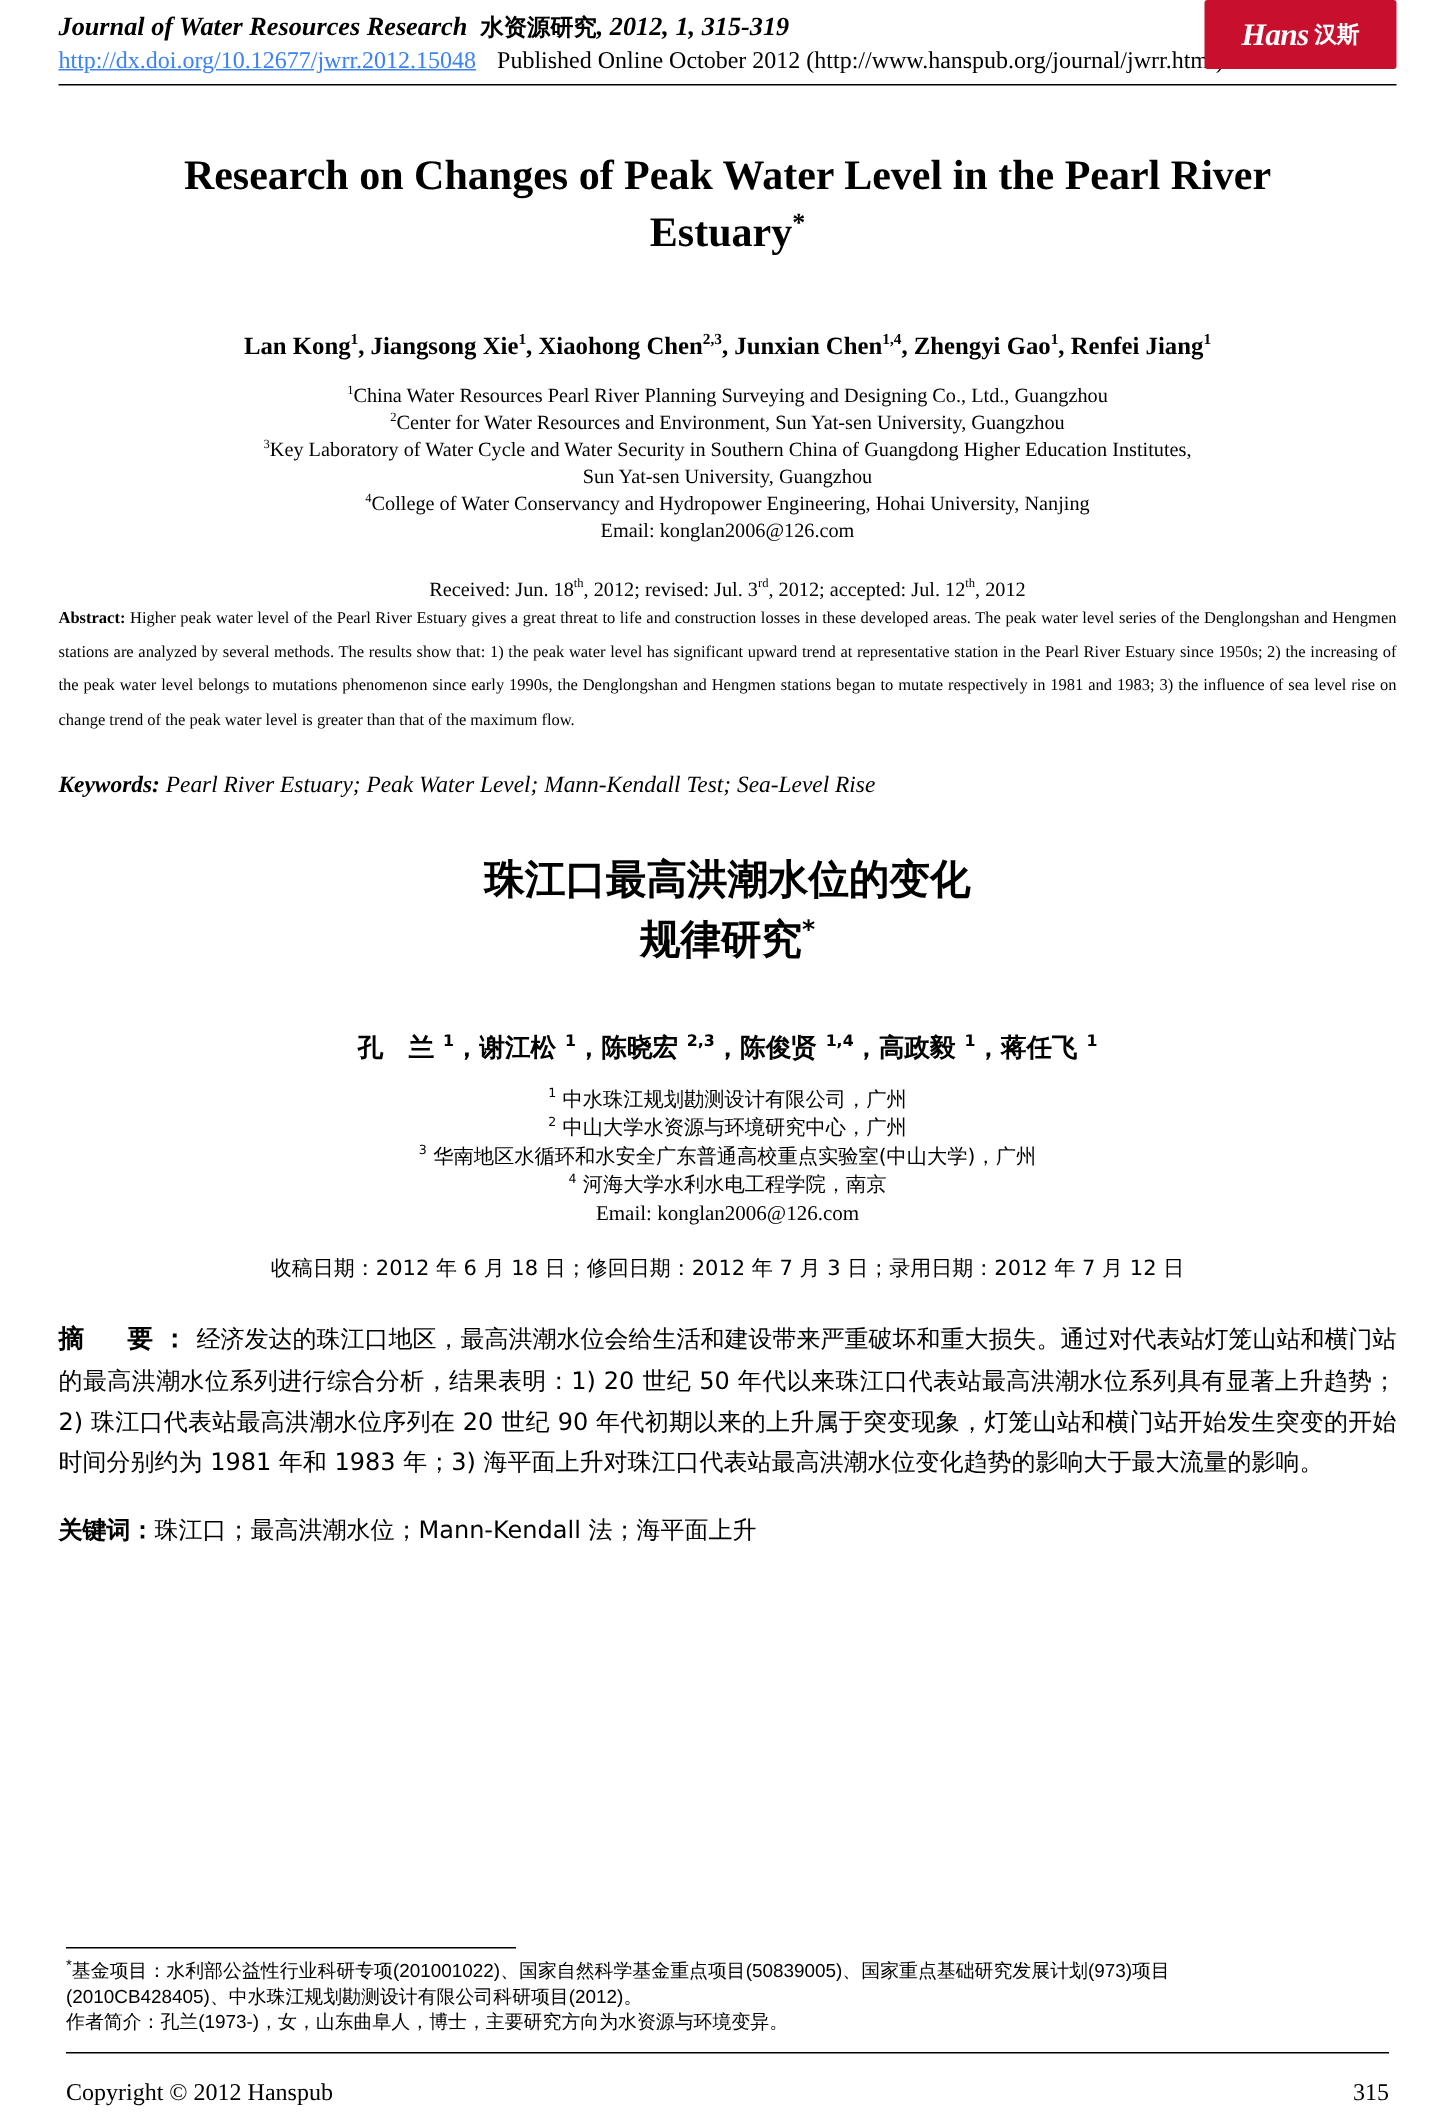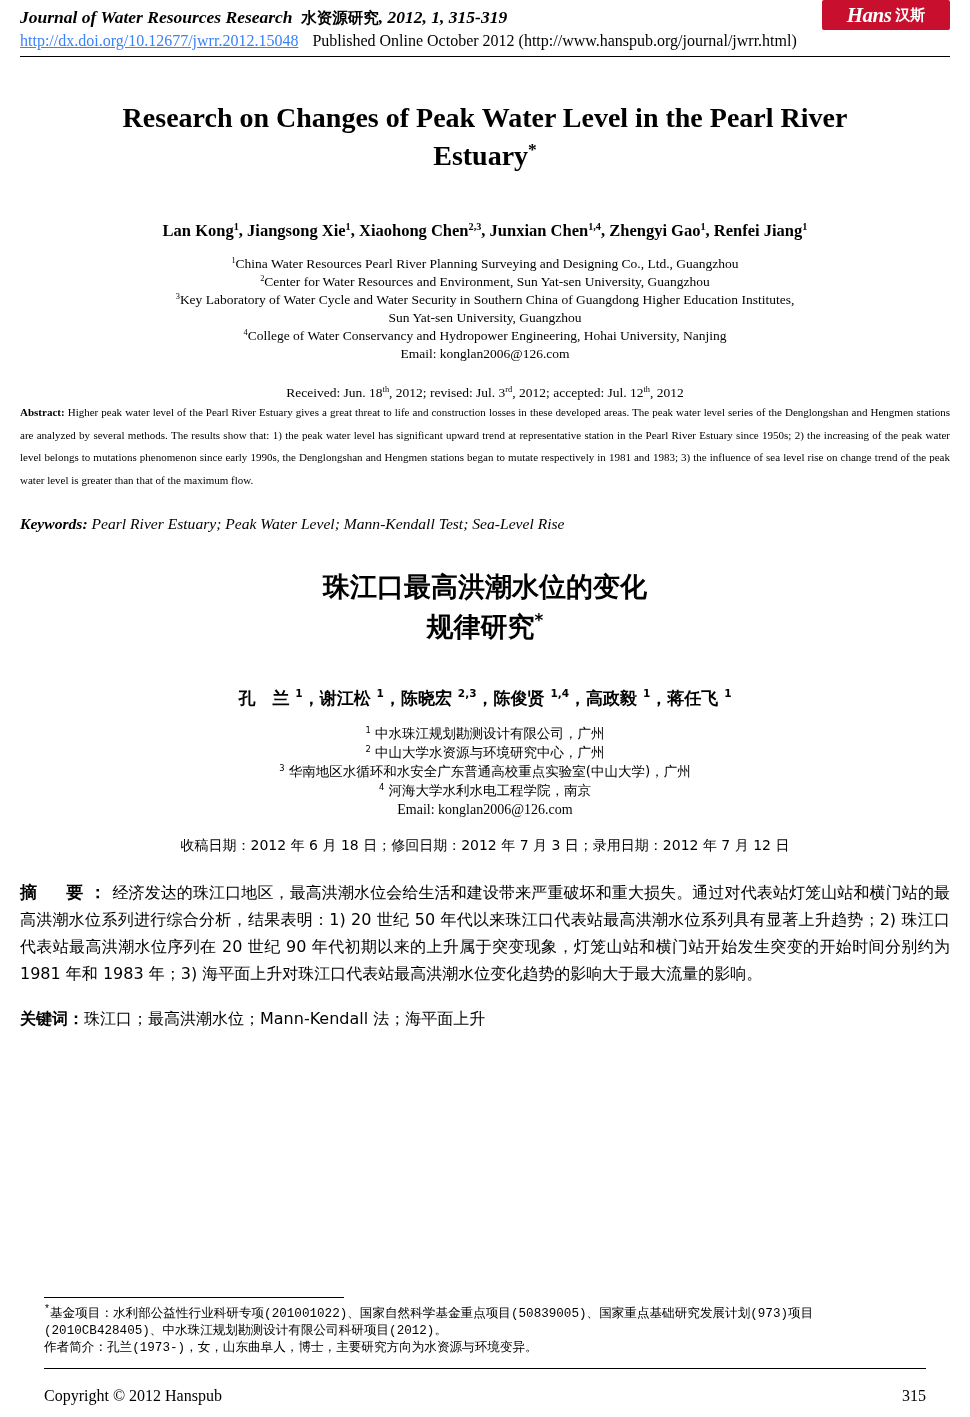--- a/index.html
+++ b/index.html
@@ -13,21 +13,21 @@
     position: relative;
     font-family: "Liberation Serif", serif;
     color: #000000;
     overflow: hidden;
   }
   .page {
     position: relative;
     width: 970px;
     height: 1417px;
     box-sizing: border-box;
-    padding: 0 20px;
+    padding: 0 39px;
   }
 
   
   .masthead {
     position: relative;
     padding-top: 6px;
   }
   .masthead-line1 {
     font-size: 17.5px;
     line-height: 22px;
@@ -57,21 +57,21 @@
     text-decoration: underline;
   }
   .published {
     padding-left: 14px;
   }
   .logo {
     position: absolute;
     right: 0;
     top: 0;
     width: 128px;
-    height: 30px;
+    height: 46px;
     background: #c8102e;
     color: #ffffff;
     border-radius: 2px;
     display: flex;
     align-items: center;
     justify-content: center;
     gap: 4px;
   }
   .logo-en {
     font-family: "Liberation Serif", serif;
@@ -199,21 +199,21 @@
   }
   .footnote-rule {
     border: 0;
     border-top: 1px solid #000;
     width: 300px;
     margin: 0 0 3px 0;
   }
   .footnote {
     font-size: 12.6px;
     line-height: 17px;
-    font-family: Liberation Mono, monospace;
+    font-family: Liberation Sans, sans-serif;
   }
   .footnote .fn-sup { font-size: 10px; vertical-align: super; }
 
   .bottom-rule {
     position: absolute;
     left: 44px;
     right: 44px;
     bottom: 40px;
     border: 0;
     border-top: 1.5px solid #000;

